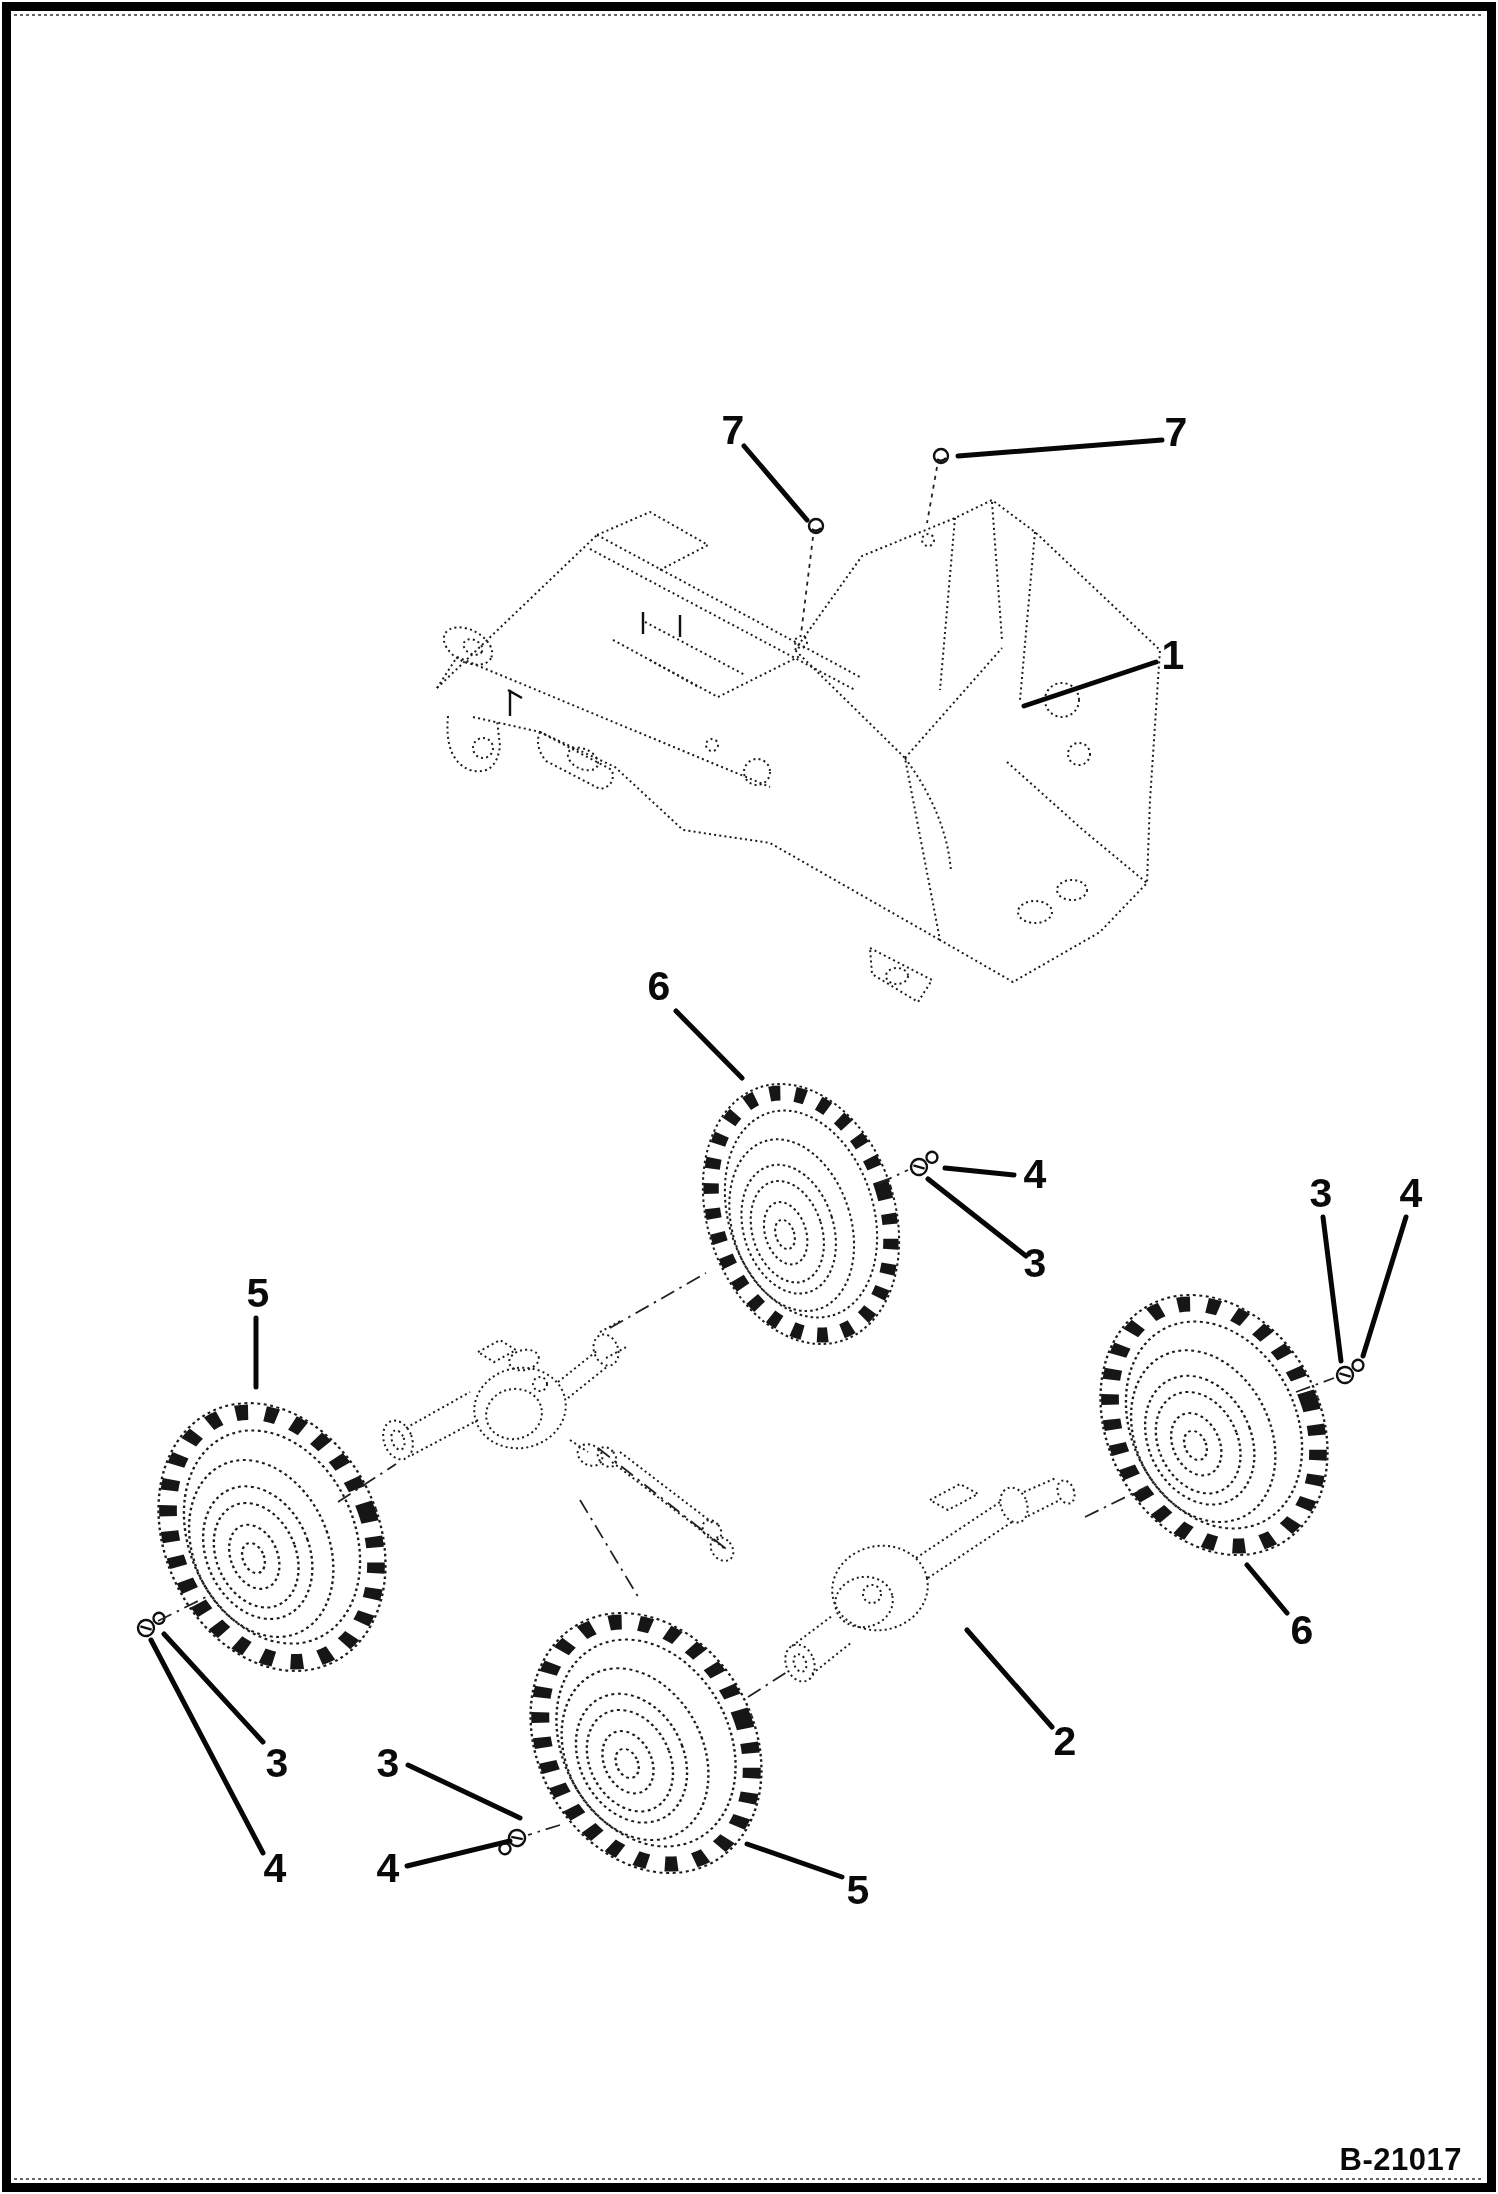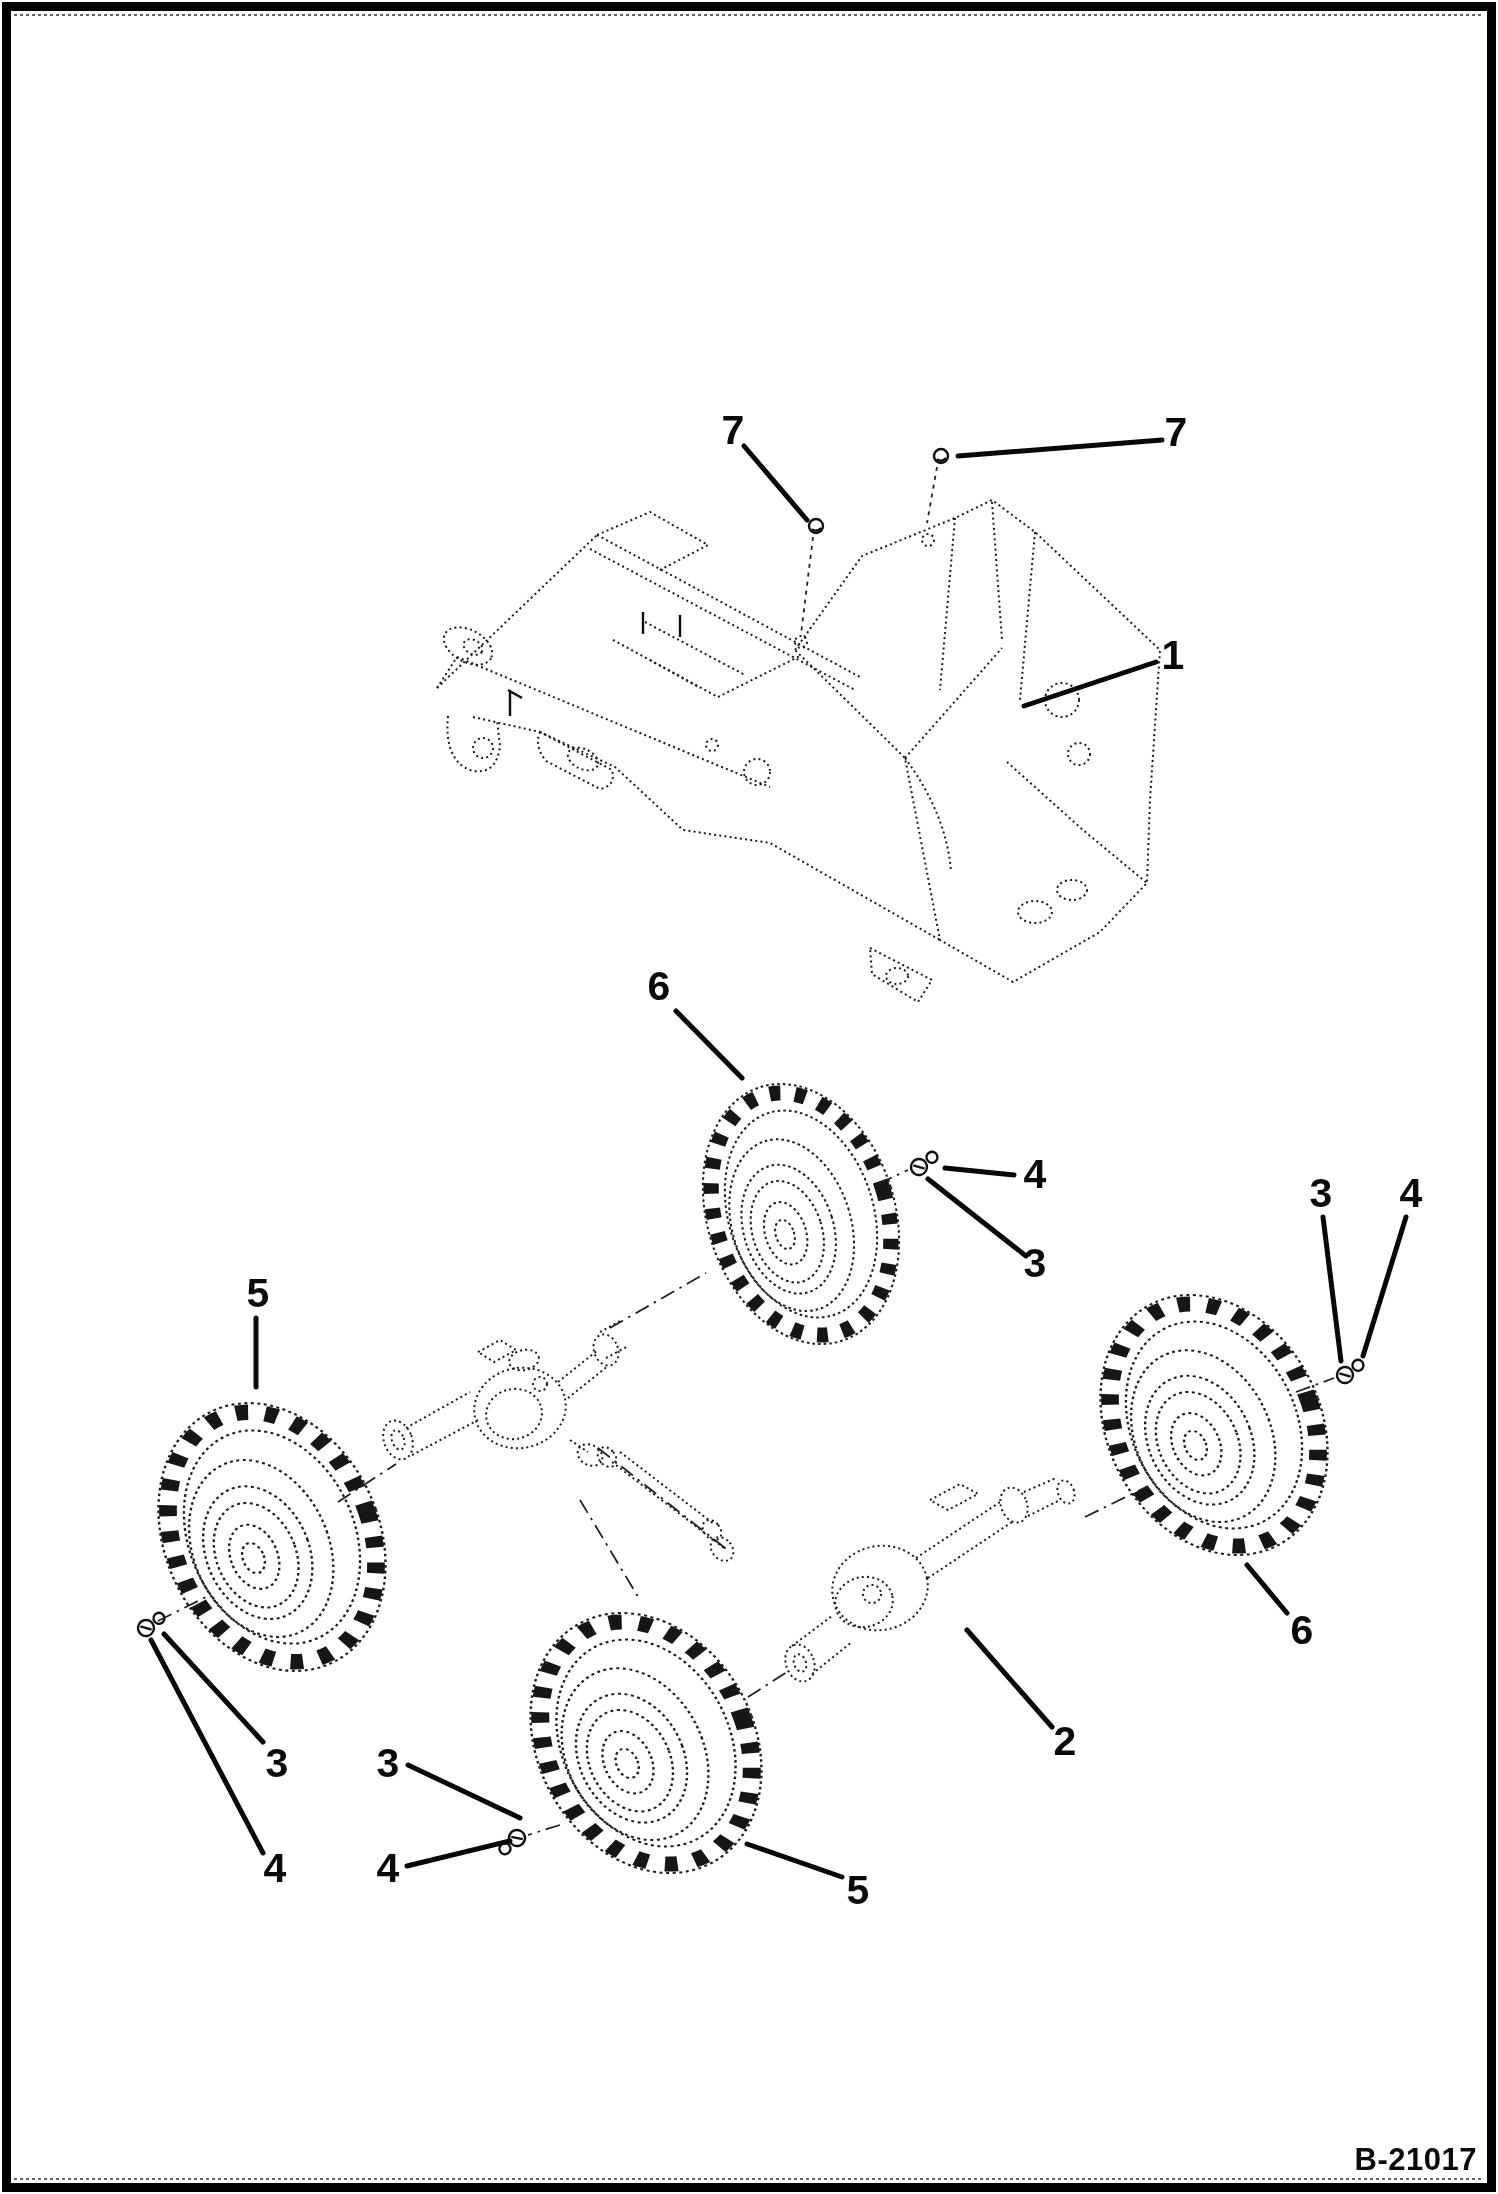--- a/index.html
+++ b/index.html
@@ -10,21 +10,21 @@
   .ln{fill:none;stroke:#1c1c1c;stroke-width:2;stroke-dasharray:2 3.2;}
   .lnf{fill:none;stroke:#1c1c1c;stroke-width:2;stroke-dasharray:2.5 3;}
   .lug{fill:none;stroke:#161616;stroke-width:15;stroke-dasharray:10.5 14.5;}
   .ln2{fill:none;stroke:#101010;stroke-width:2.4;}
   .ld{stroke:#070707;stroke-width:5;stroke-linecap:round;}
   .cl{fill:none;stroke:#222;stroke-width:1.8;stroke-dasharray:15 6 2.5 6;}
   .bd{fill:none;stroke:#222;stroke-width:1.8;stroke-dasharray:4 5;}
   .scan{fill:none;stroke:#333;stroke-width:1.4;stroke-dasharray:3 3;}
   .callout{position:absolute;transform:translate(-50%,-50%);
            font-weight:700;font-size:41px;line-height:1;color:#0a0a0a;}
-  .drawing-number{position:absolute;right:21px;top:2142px;
+  .drawing-number{position:absolute;right:36px;top:2142px;
                   font-weight:700;font-size:31px;color:#0a0a0a;letter-spacing:.5px;}
 </style>
 </head>
 <body>
 
 <div class="page">
 
   <svg width="1498" height="2194" viewBox="0 0 1498 2194">
 
     <defs>

